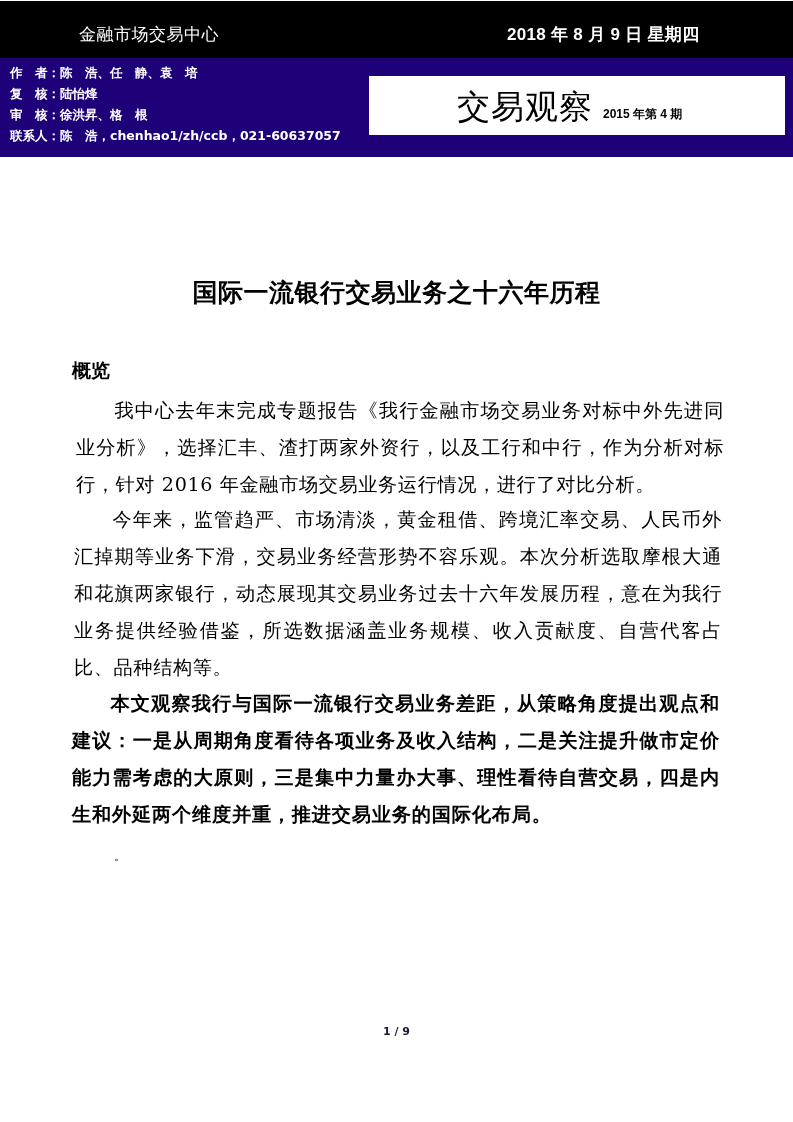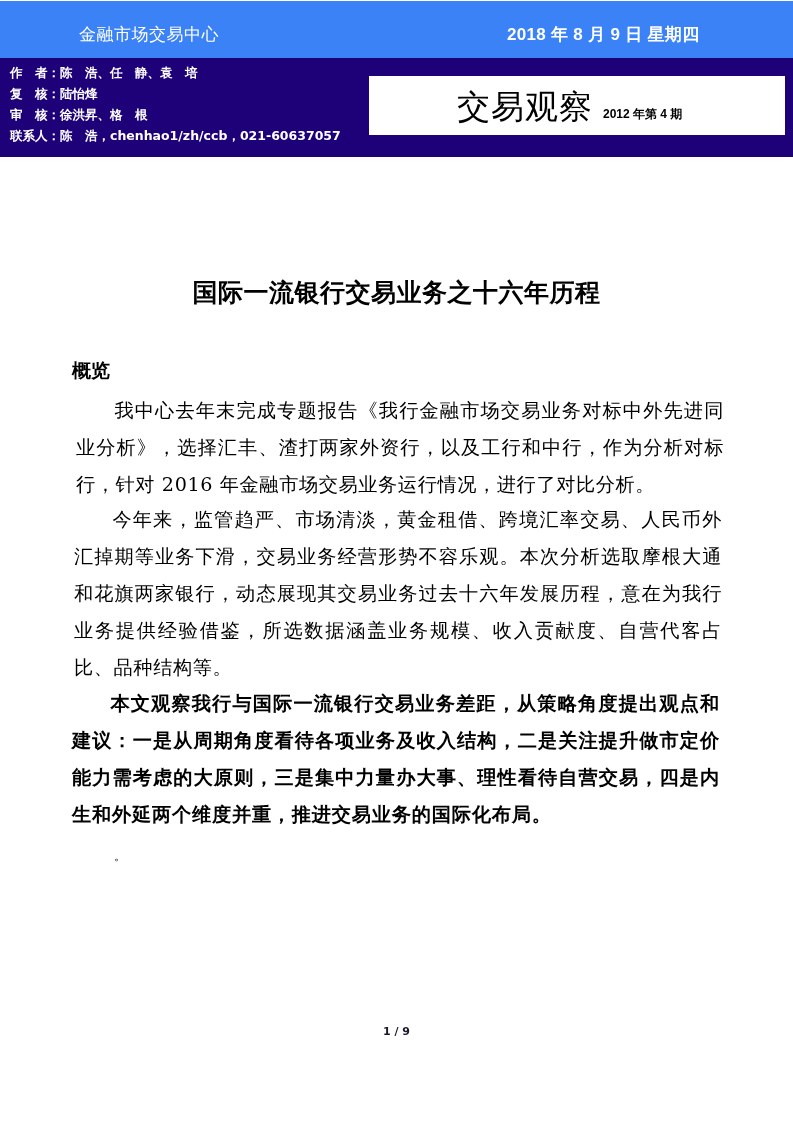--- a/index.html
+++ b/index.html
@@ -1,18 +1,18 @@
 <!DOCTYPE html>
 <html><head>
 <meta charset="utf-8">
 <style>
   html, body { margin: 0; padding: 0; background: #ffffff; }
   body { width: 793px; height: 1122px; position: relative; overflow: hidden;
          font-family: "DejaVu Sans", "Liberation Sans", sans-serif; color: #000; }
-  .top-band { position: absolute; left: 0; top: 1px; width: 793px; height: 57px; background: #3b82f6; }
+  .top-band { position: absolute; left: 0; top: 1px; width: 793px; height: 57px; background: #000000; }
   .org-name { position: absolute; left: 79px; top: 22px; font-size: 17px; color: #ffffff;
               font-family: "DejaVu Sans", sans-serif; letter-spacing: 0.5px; }
   .date { position: absolute; left: 507px; top: 22px; font-size: 17px; color: #ffffff; font-weight: bold;
           font-family: "Liberation Sans", "DejaVu Sans", sans-serif; letter-spacing: 0.3px; }
   .dark-band { position: absolute; left: 0; top: 58px; width: 793px; height: 99px; background: #1e0078; }
   .credits { position: absolute; left: 10px; top: 62px; color: #ffffff; font-size: 12.5px; font-weight: bold;
              font-family: "DejaVu Sans", sans-serif; line-height: 21px; }
   .credit-row { white-space: nowrap; }
   .credit-label { display: inline-block; }
   .title-box { position: absolute; left: 369px; top: 76px; width: 416px; height: 59px; background: #ffffff; }
@@ -53,21 +53,21 @@
   <div class="credit-row">
     <span class="credit-label">审　核：</span><span>徐洪昇、格　根</span>
   </div>
   <div class="credit-row">
     <span class="credit-label">联系人：</span><span>陈　浩，chenhao1/zh/ccb，021-60637057</span>
   </div>
 </div>
 
 <div class="title-box">
   <span class="pub-title">交易观察</span>
-  <span class="pub-issue">2012 年第 4 期</span>
+  <span class="pub-issue">2015 年第 4 期</span>
 </div>
 
 <h1 class="article-title" style="margin:0;">国际一流银行交易业务之十六年历程</h1>
 
 <h2 class="section-heading" style="margin:0;">概览</h2>
 
 <p class="para p1" style="margin:4px;">我中心去年末完成专题报告《我行金融市场交易业务对标中外先进同业分析》，选择汇丰、渣打两家外资行，以及工行和中行，作为分析对标行，针对 2016 年金融市场交易业务运行情况，进行了对比分析。</p>
 <p class="para p2" style="margin:2px;">今年来，监管趋严、市场清淡，黄金租借、跨境汇率交易、人民币外汇掉期等业务下滑，交易业务经营形势不容乐观。本次分析选取摩根大通和花旗两家银行，动态展现其交易业务过去十六年发展历程，意在为我行业务提供经验借鉴，所选数据涵盖业务规模、收入贡献度、自营代客占比、品种结构等。</p>
 <p class="para p3" style="margin:0;">本文观察我行与国际一流银行交易业务差距，从策略角度提出观点和建议：一是从周期角度看待各项业务及收入结构，二是关注提升做市定价能力需考虑的大原则，三是集中力量办大事、理性看待自营交易，四是内生和外延两个维度并重，推进交易业务的国际化布局。</p>
 

